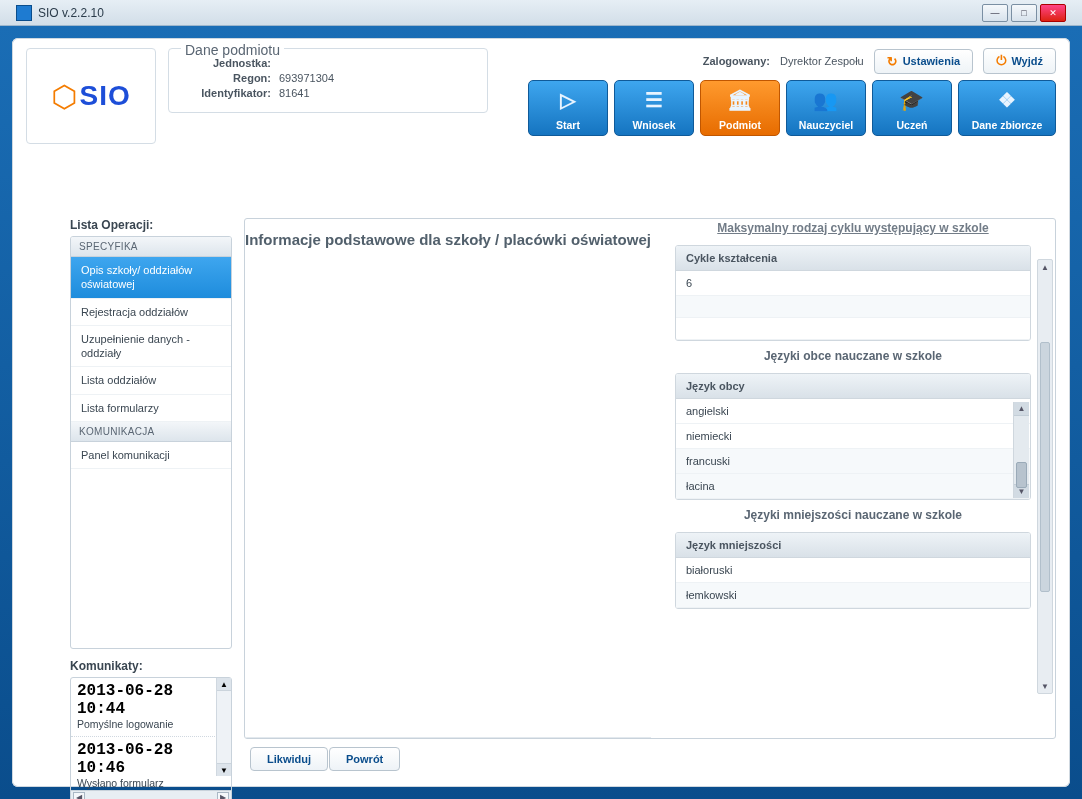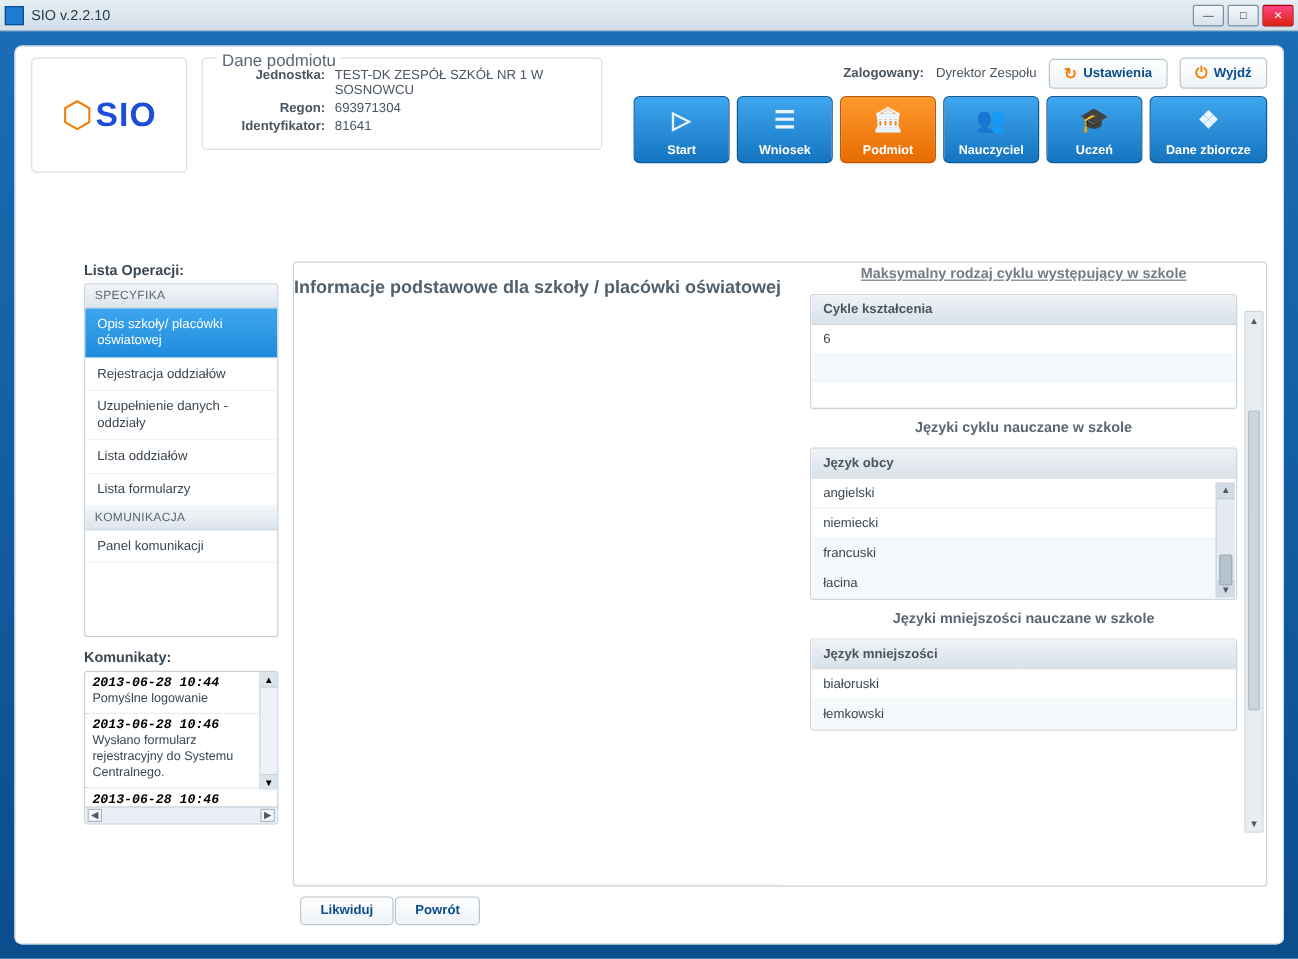--- a/index.html
+++ b/index.html
@@ -1,18 +1,18 @@
 <!DOCTYPE html>
 <html><head>
 <meta charset="utf-8">
 <style>
 * { box-sizing: border-box; margin: 0; padding: 0; }
 body { font-family: Tahoma, Verdana, sans-serif; font-size: 11px; background: #0a4d8c; }
 .window { width: 1082px; height: 799px; background: #fff; position: relative; }
-.titlebar { height: 26px; background: linear-gradient(#e6eef5,#d2dee8); border-bottom: 1px solid #9db6cc; display: flex; align-items: center; padding: 0 4px; }
+.titlebar { height: 26px; background: linear-gradient(#e6eef5,#d2dee8); border-bottom: 1px solid #9db6cc; display: flex; align-items: center; padding: 0 16px; }
 .titlebar .app-icon { width: 16px; height: 16px; background: #1e7bd1; border: 1px solid #0a4d8c; margin-right: 6px; }
 .titlebar .title { color: #2a3b4a; font-size: 12px; }
 .win-controls { margin-left: auto; display: flex; gap: 3px; }
 .win-btn { width: 26px; height: 18px; border: 1px solid #7a8fa3; background: linear-gradient(#f5f8fb,#d7e2ec); border-radius: 2px; display:flex; align-items:center; justify-content:center; font-size:9px; color:#334; cursor:pointer;}
 .win-btn.close { background: linear-gradient(#f48,#d21); color:#fff; border-color:#a00; }
 .outer { position:absolute; top:26px; left:0; right:0; bottom:0; background: linear-gradient(#1a6db5,#0a4d8c); padding: 12px; }
 .inner { background:#fff; width:100%; height:100%; border-radius:6px; padding: 10px 14px; position:relative; box-shadow: inset 0 0 0 1px #cfd8e0; }
 .header { display:flex; gap:12px; align-items:flex-start; height:110px; }
 .logo-box { width:130px; height:96px; border:1px solid #d4dde5; border-radius:4px; display:flex; align-items:center; justify-content:center; }
 .logo-text { font-size:28px; font-weight:700; color:#1d4ed8; letter-spacing:1px; }
@@ -34,21 +34,21 @@
 .body { position:absolute; top:180px; left:14px; right:14px; bottom:14px; display:flex; gap:12px;padding-left:44px; }
 .left-col { width:162px; display:flex; flex-direction:column; gap:10px;}
 .panel-title { font-size:12px; font-weight:700; color:#3a4651; margin-bottom:4px;}
 .list-box { border:1px solid #c8d2db; border-radius:3px; flex:1; overflow:hidden; display:flex; flex-direction:column; }
 .list-header { background:linear-gradient(#f3f6f9,#dde5ec); padding:4px 8px; font-size:10px; color:#5a6673; border-bottom:1px solid #c8d2db; letter-spacing:0.3px;}
 .list-item { padding:6px 10px; font-size:11px; color:#3a4651; border-bottom:1px solid #eef2f5; cursor:pointer; line-height:1.3;}
 .list-item.active { background:linear-gradient(#3ea6ef,#1e8cdc); color:#fff;}
 .komunikaty-box { border:1px solid #c8d2db; border-radius:3px; height:128px; display:flex; flex-direction:column;}
 .km-scroll { flex:1; overflow:hidden; position:relative;}
 .km-item { padding:4px 6px; border-bottom:1px dotted #d0d8e0; }
-.km-item .ts { font-weight:700; font-family: "Courier New", monospace; font-size:11px;font-style:italic;}
+.km-item .ts { font-weight:700; font-family: "Courier New", monospace; font-size:16px;}
 .km-item .msg { font-size:10.5px; color:#3a4651; line-height:1.3;}
 .km-bar { height:14px; background:#e8eef3; border-top:1px solid #c8d2db; display:flex; align-items:center; padding:0 2px; gap:1px;}
 .km-bar .arrow { width:12px; height:11px; border:1px solid #aab8c5; background:#f4f7fa; font-size:8px; display:flex; align-items:center; justify-content:center; color:#556; cursor:pointer;}
 .main-col { flex:1; display:flex; flex-direction:column; }
 .main-panel { flex:1; border:1px solid #c8d2db; border-radius:3px; background:#fff; display:flex; flex-direction:row; overflow:hidden;}
 .main-title { text-align:center; font-size:15px; font-weight:700; color:#52606c; padding:12px 0 10px; border-bottom:1px solid #e3e9ee;}
 .content-scroll { flex:1; overflow:hidden; position:relative; padding:6px 24px 10px;}
 .section-title { text-align:center; font-size:12px; font-weight:700; color:#5a6673; margin:6px 0 10px;}
 .section-title.cut { margin-top:-4px; opacity:0.85;text-decoration:underline; }
 .tbl { border:1px solid #cfd7de; border-radius:3px; overflow:hidden; margin-bottom:8px;}
@@ -91,21 +91,20 @@
       <div class="header">
         <div class="logo-box">
           <span class="logo-u">⬡</span>
           <span class="logo-text">SIO</span>
         </div>
 
         <div class="entity-box">
           <div class="legend">Dane podmiotu</div>
           <div class="entity-row">
             <div class="lbl">Jednostka:</div>
-            <div style="max-width:210px;">TEST-DK ZESPÓŁ SZKÓŁ NR 1 W SOSNOWCU</div>
           </div>
           <div class="entity-row">
             <div class="lbl">Regon:</div>
             <div>693971304</div>
           </div>
           <div class="entity-row">
             <div class="lbl">Identyfikator:</div>
             <div>81641</div>
           </div>
         </div>
@@ -149,23 +148,23 @@
                 <span>Dane zbiorcze</span>
               </div>
           </div>
         </div>
       </div>
 
       <div class="body">
         <div class="left-col">
           <div>
             <div class="panel-title">Lista Operacji:</div>
-            <div class="list-box" style="height:295px;">
+            <div class="list-box" style="height:413px;">
               <div class="list-header">SPECYFIKA</div>
-              <div class="list-item active">Opis szkoły/ placówki oświatowej</div>
+              <div class="list-item active">Opis szkoły/ oddziałów oświatowej</div>
               <div class="list-item">Rejestracja oddziałów</div>
               <div class="list-item">Uzupełnienie danych - oddziały</div>
               <div class="list-item">Lista oddziałów</div>
               <div class="list-item">Lista formularzy</div>
               <div class="list-header">KOMUNIKACJA</div>
               <div class="list-item">Panel komunikacji</div>
             </div>
           </div>
           <div>
             <div class="panel-title">Komunikaty:</div>
@@ -203,21 +202,21 @@
             <div class="content-scroll">
 
               <div class="section-title cut">Maksymalny rodzaj cyklu występujący w szkole</div>
               <div class="tbl">
                 <div class="tbl-head">Cykle kształcenia</div>
                 <div class="tbl-row">6</div>
                 <div class="tbl-empty alt"></div>
                 <div class="tbl-empty"></div>
               </div>
 
-              <div class="section-title">Języki cyklu nauczane w szkole</div>
+              <div class="section-title">Języki obce nauczane w szkole</div>
               <div class="tbl lang-box">
                 <div class="tbl-head">Język obcy</div>
                 <div class="tbl-row">angielski</div>
                 <div class="tbl-row">niemiecki</div>
                 <div class="tbl-row alt">francuski</div>
                 <div class="tbl-row alt">łacina</div>
                 <div class="lang-scroll">
                   <div class="up">▲</div>
                   <div class="thumb"></div>
                   <div class="dn">▼</div>

